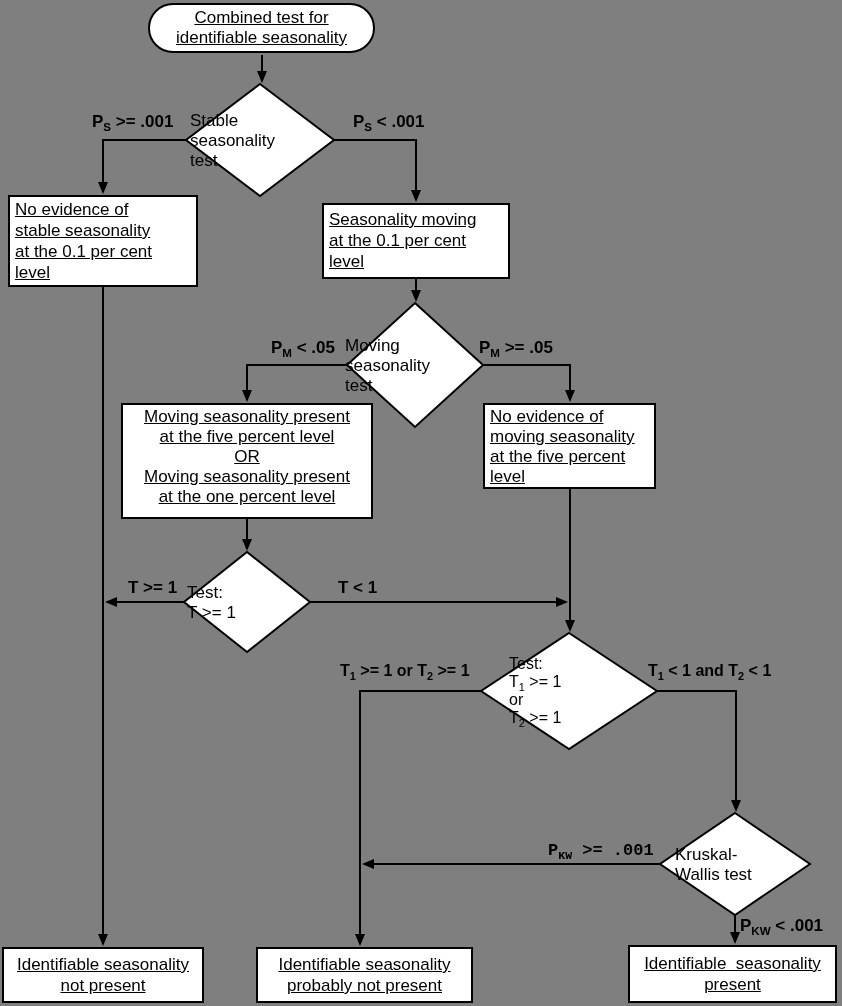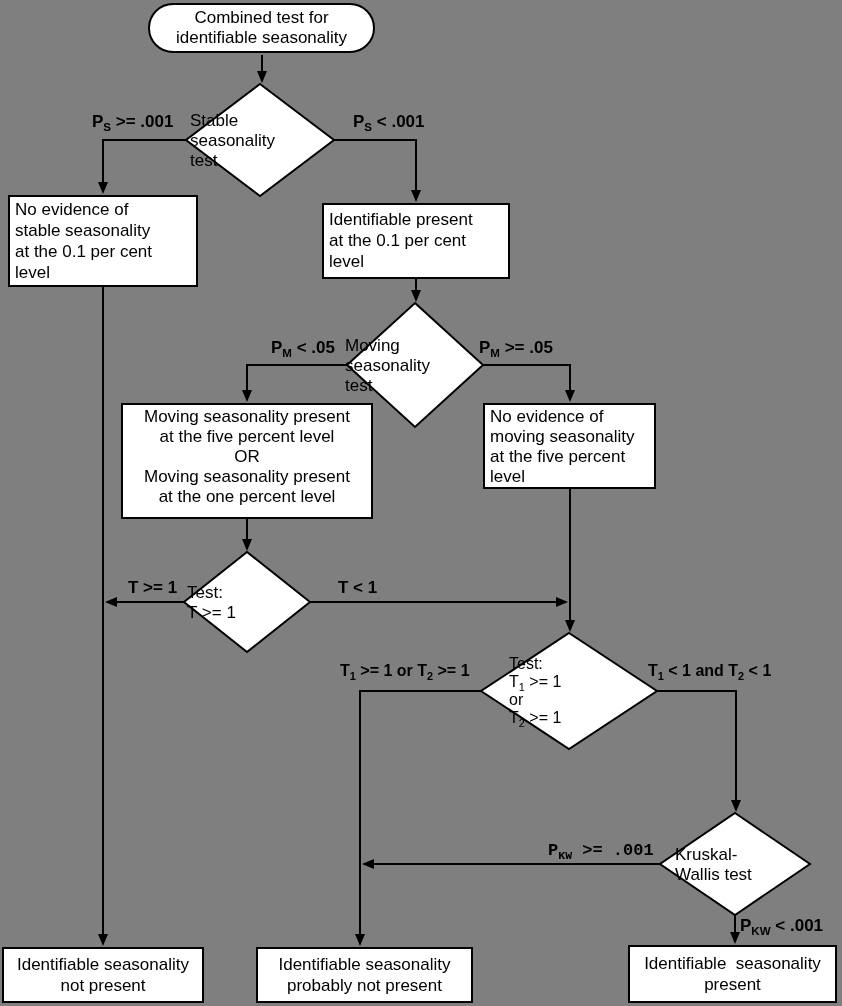--- a/index.html
+++ b/index.html
@@ -7,21 +7,21 @@
   .canvas{
     position:relative;width:842px;height:1006px;background:#7f7f7f;
     font-family:"Liberation Sans","DejaVu Sans",sans-serif;color:#000;
     overflow:hidden;
   }
   svg.wires{position:absolute;left:0;top:0;width:842px;height:1006px;}
   .conn{stroke:#000;stroke-width:2;fill:none;}
   .diamond{fill:#fff;stroke:#000;stroke-width:2;}
   .node{
     position:absolute;box-sizing:border-box;background:#fff;border:2px solid #000;
-    font-size:17px;line-height:21px;
+    font-size:17px;line-height:21px;text-decoration:underline;
   }
   .node .nline{display:block;white-space:pre-wrap;}
   .terminal{
     border-radius:26px;display:flex;flex-direction:column;justify-content:center;
     text-align:center;line-height:20px;
   }
   .boxleft{padding:2px 5px;text-align:left;line-height:21px;}
   .boxcenter{display:flex;flex-direction:column;justify-content:center;text-align:center;}
   .dtext{
     position:absolute;font-size:17px;line-height:20px;
@@ -99,21 +99,21 @@
   </div>
 
   <div class="node boxleft" style="left:8px;top:195px;width:190px;height:92px;">
     <span class="nline">No evidence of</span>
     <span class="nline">stable seasonality</span>
     <span class="nline">at the 0.1 per cent</span>
     <span class="nline">level</span>
   </div>
 
   <div class="node boxleft" style="left:322px;top:203px;width:188px;height:76px;padding-top:4px;">
-    <span class="nline">Identifiable present</span>
+    <span class="nline">Seasonality moving</span>
     <span class="nline">at the 0.1 per cent</span>
     <span class="nline">level</span>
   </div>
 
   <div class="node" style="left:121px;top:403px;width:252px;height:116px;text-align:center;line-height:20px;padding-top:2px;">
     <span class="nline">Moving seasonality present</span>
     <span class="nline">at the five percent level</span>
     <span class="nline">OR</span>
     <span class="nline">Moving seasonality present</span>
     <span class="nline">at the one percent level</span>

